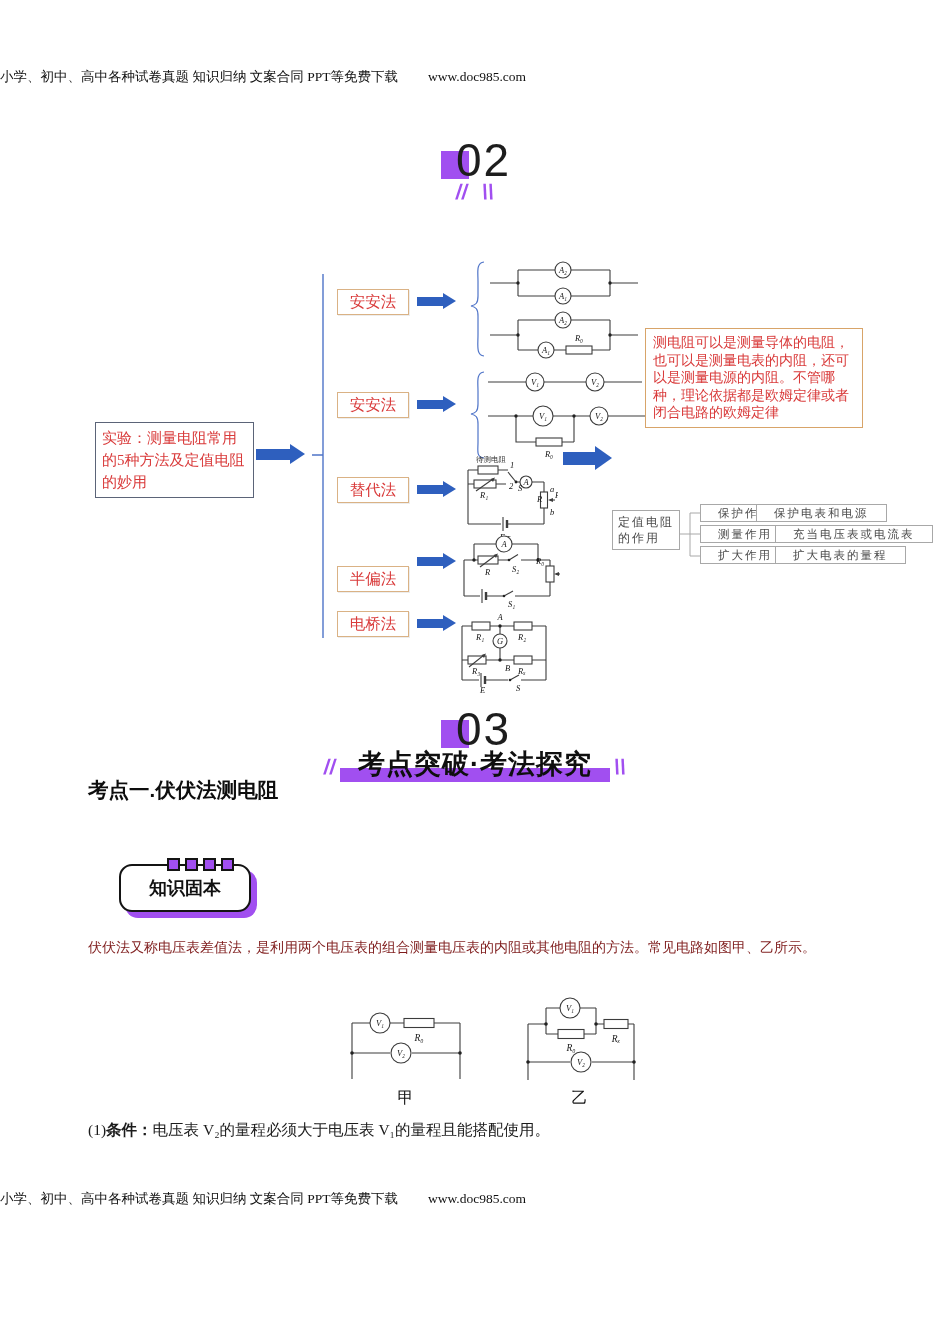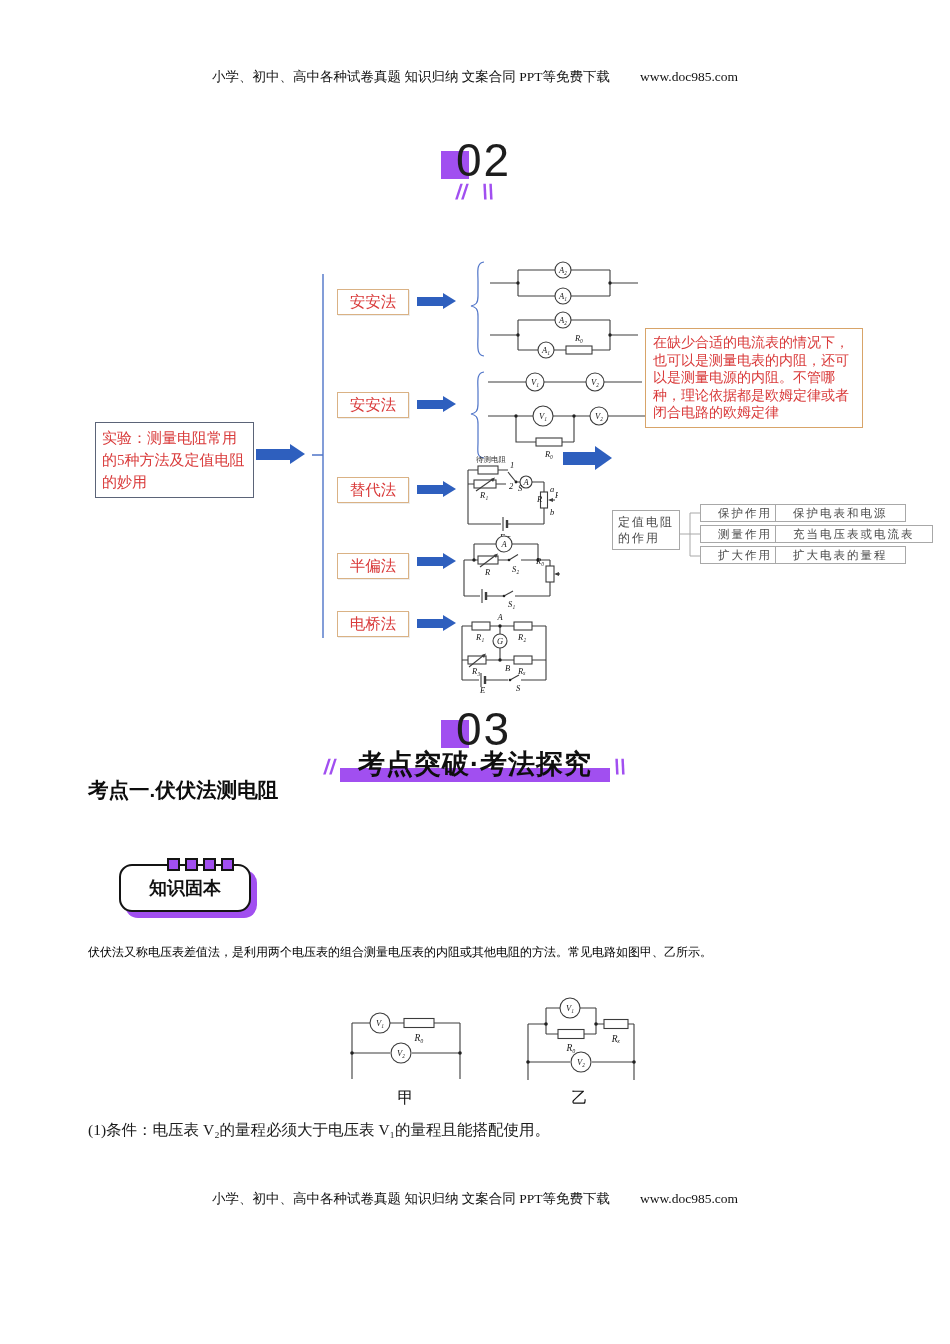--- a/index.html
+++ b/index.html
@@ -1,20 +1,20 @@
 <!DOCTYPE html>
 <html><head>
 <meta charset="utf-8">
 <style>
   html,body{margin:0;padding:0;background:#ffffff;}
   .page{position:relative;width:950px;height:1344px;margin:0 auto;background:#fff;
         font-family:"Liberation Serif",serif;color:#1b1b1b;overflow:hidden;}
 
   
-  .siteline{position:absolute;width:100%;text-align:center;font-size:13.5px;color:#111;}
+  .siteline{position:absolute;width:100%;font-size:13.5px;color:#111;}
   .siteline .url{margin-left:30px;}
 
   
   .num-marker{position:absolute;width:100%;text-align:center;}
   .num-wrap{position:relative;display:inline-block;margin-left:17px;}
   .num-square{position:absolute;left:-15px;bottom:4px;width:28px;height:28px;background:#a14ff0;}
   .num-text{position:relative;font-family:"Liberation Sans",sans-serif;font-size:46px;font-weight:500;
             color:#1d1d1d;letter-spacing:2px;line-height:1;}
 
   
@@ -56,25 +56,25 @@
   .ah{fill:#3c3c3c;}
 
   
   .kp-heading{position:absolute;left:88px;top:776px;font-family:"Liberation Sans",sans-serif;
               font-size:20.5px;font-weight:700;color:#0d0d0d;}
   .badge{position:absolute;left:103px;top:864px;width:148px;height:48px;}
   .badge-box{position:absolute;inset:0;background:#fff;border:2.5px solid #141414;border-radius:13px;
              box-shadow:6px 6px 0 #a14ff0;display:flex;align-items:center;justify-content:center;margin-left:16px;}
   .badge-box span{font-family:"Liberation Sans",sans-serif;font-size:18px;font-weight:800;color:#101010;}
   .badge-sq{position:absolute;top:-6px;width:9px;height:9px;background:#a14ff0;border:2px solid #141414;}
-  .para{position:absolute;left:88px;top:936px;width:794px;font-size:12px;line-height:33px;
-        text-align:justify;color:#000000;}
+  .para{position:absolute;left:88px;top:936px;width:794px;font-size:14px;line-height:23px;
+        text-align:justify;color:#7f1d1d;}
   .caption{position:absolute;width:135px;text-align:center;font-size:16px;color:#111;}
   .item{position:absolute;left:88px;font-size:15.5px;color:#1b1b1b;}
-  .item .lbl{font-family:"Liberation Sans",sans-serif;font-weight:400;}
+  .item .lbl{font-family:"Liberation Sans",sans-serif;font-weight:700;}
 </style>
 </head>
 <body>
 
 <div class="page">
 
   <div class="siteline" style="top:68px">
     <span>小学、初中、高中各种试卷真题 知识归纳 文案合同 PPT等免费下载</span><span class="url">www.doc985.com</span>
   </div>
 
@@ -101,21 +101,21 @@
 
     <div class="rootbox">实验：测量电阻常用的5种方法及定值电阻的妙用</div>
     <div class="arrow" style="left:256px;top:194px">
       <span class="shaft" style="width:34px;height:11px"></span>
       <span class="head" style="border-width:10px 0 10px 15px"></span>
     </div>
 
     <div class="mlabel" style="top:39px">安安法</div>
     <div class="mlabel" style="top:142px">安安法</div>
     <div class="mlabel" style="top:227px">替代法</div>
-    <div class="mlabel" style="top:303px">半偏法</div>
+    <div class="mlabel" style="top:316px">半偏法</div>
     <div class="mlabel" style="top:361px">电桥法</div>
 
     <div class="arrow" style="left:417px;top:43px">
         <span class="shaft" style="width:26px;height:9px"></span>
         <span class="head" style="border-width:8.5px 0 8.5px 13px"></span>
       </div>
     <div class="arrow" style="left:417px;top:146px">
         <span class="shaft" style="width:26px;height:9px"></span>
         <span class="head" style="border-width:8.5px 0 8.5px 13px"></span>
       </div>
@@ -249,30 +249,30 @@
       <text class="sym mid" x="48" y="32">G</text>
       <text class="sym" x="24" y="28">R₁</text>
       <text class="sym" x="66" y="28">R₂</text>
       <text class="sym" x="20" y="62">R₃</text>
       <text class="sym" x="53" y="59">B</text>
       <text class="sym" x="66" y="62">Rₓ</text>
       <text class="sym" x="28" y="81">E</text>
       <text class="sym" x="64" y="79">S</text>
     </svg>
 
-    <div class="notebox">在缺少合适的电流表的情况下，也可以是测量电表的内阻，还可以是测量电源的内阻。不管哪种，理论依据都是欧姆定律或者闭合电路的欧姆定律</div>
+    <div class="notebox">测电阻可以是测量导体的电阻，也可以是测量电表的内阻，还可以是测量电源的内阻。不管哪种，理论依据都是欧姆定律或者闭合电路的欧姆定律</div>
 
     <div class="tbox troot">
       <div>定值电阻</div>
       <div>的作用</div>
     </div>
     <div class="tbox" style="left:700px;top:254px">保护作用</div>
     <div class="tbox" style="left:700px;top:275px">测量作用</div>
     <div class="tbox" style="left:700px;top:296px">扩大作用</div>
-    <div class="tbox" style="left:775px;top:254px">保护电表和电源</div>
+    <div class="tbox" style="left:756px;top:254px">保护电表和电源</div>
     <div class="tbox" style="left:775px;top:275px">充当电压表或电流表</div>
     <div class="tbox" style="left:775px;top:296px">扩大电表的量程</div>
   </div>
 
   <div class="num-marker" style="top:706px">
     <span class="num-wrap">
       <span class="num-square"></span>
       <span class="num-text">03</span>
     </span>
   </div>

